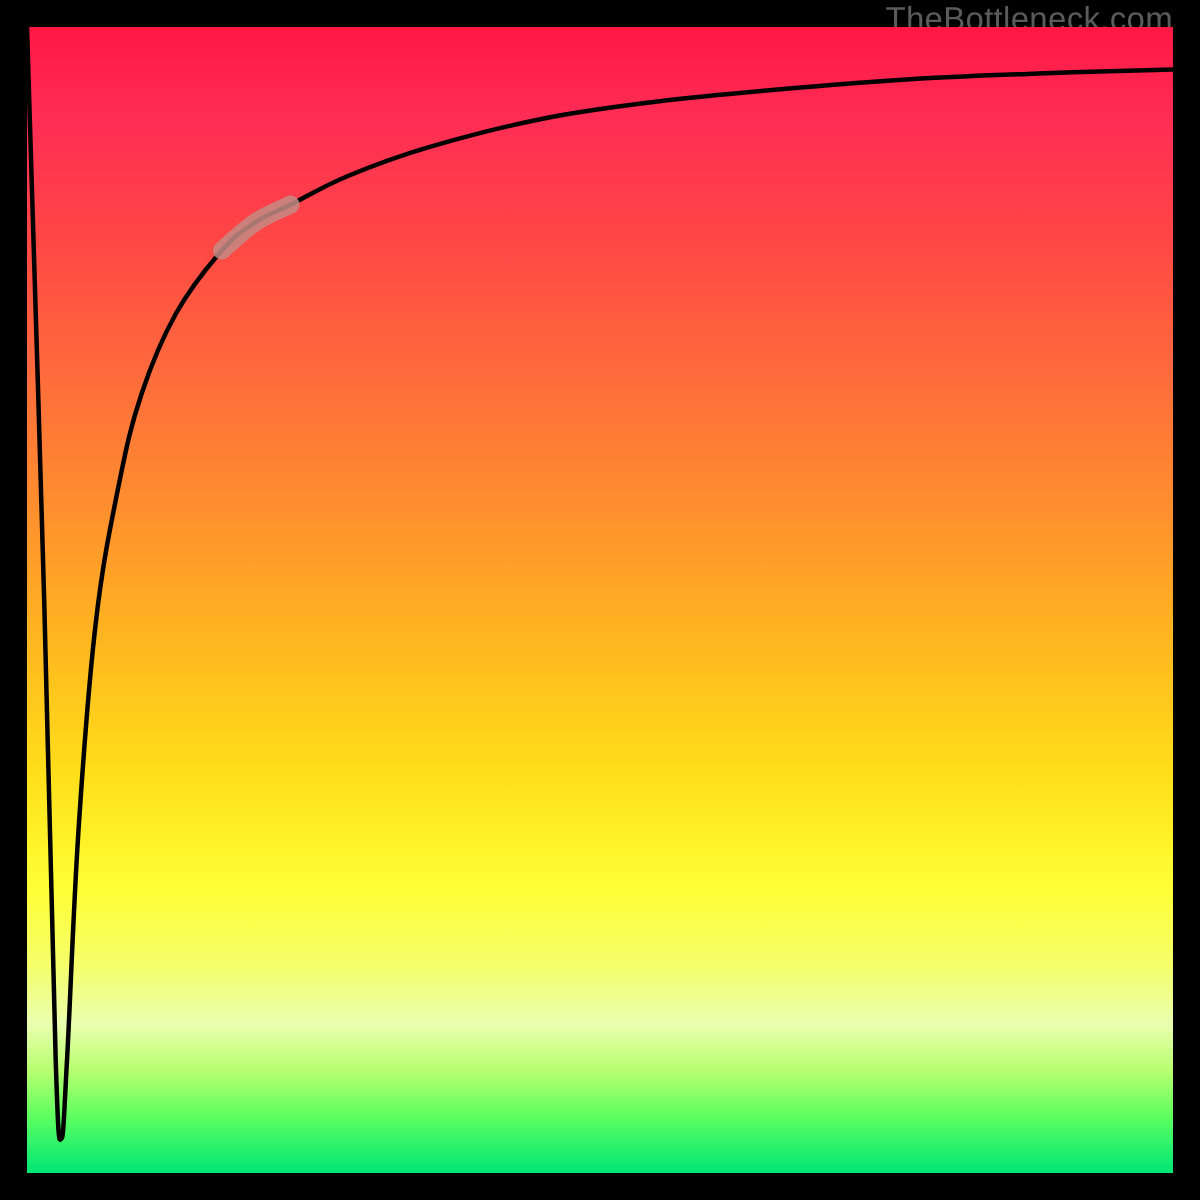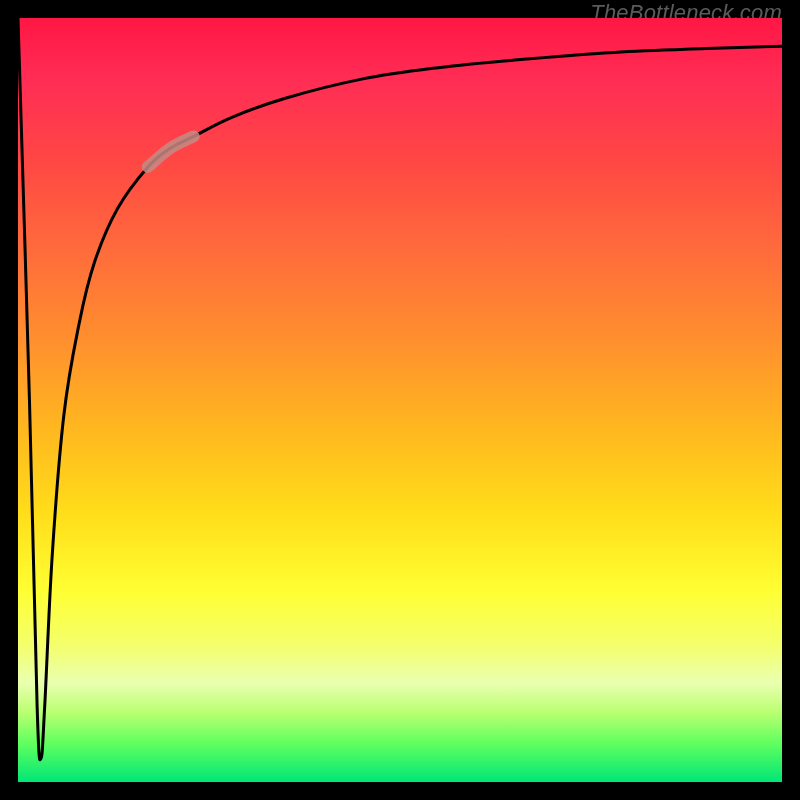--- a/index.html
+++ b/index.html
@@ -9,21 +9,20 @@
     height: 800px;
     background: #000000;
     font-family: Arial, Helvetica, sans-serif;
     overflow: hidden;
   }
   .outer {
     position: relative;
     width: 800px;
     height: 800px;
     background: #000000;
-    font-style: italic;
   }
   .plot {
     position: absolute;
     left: 18px;
     top: 18px;
     width: 764px;
     height: 764px;
     
     background: linear-gradient(
       to bottom,

